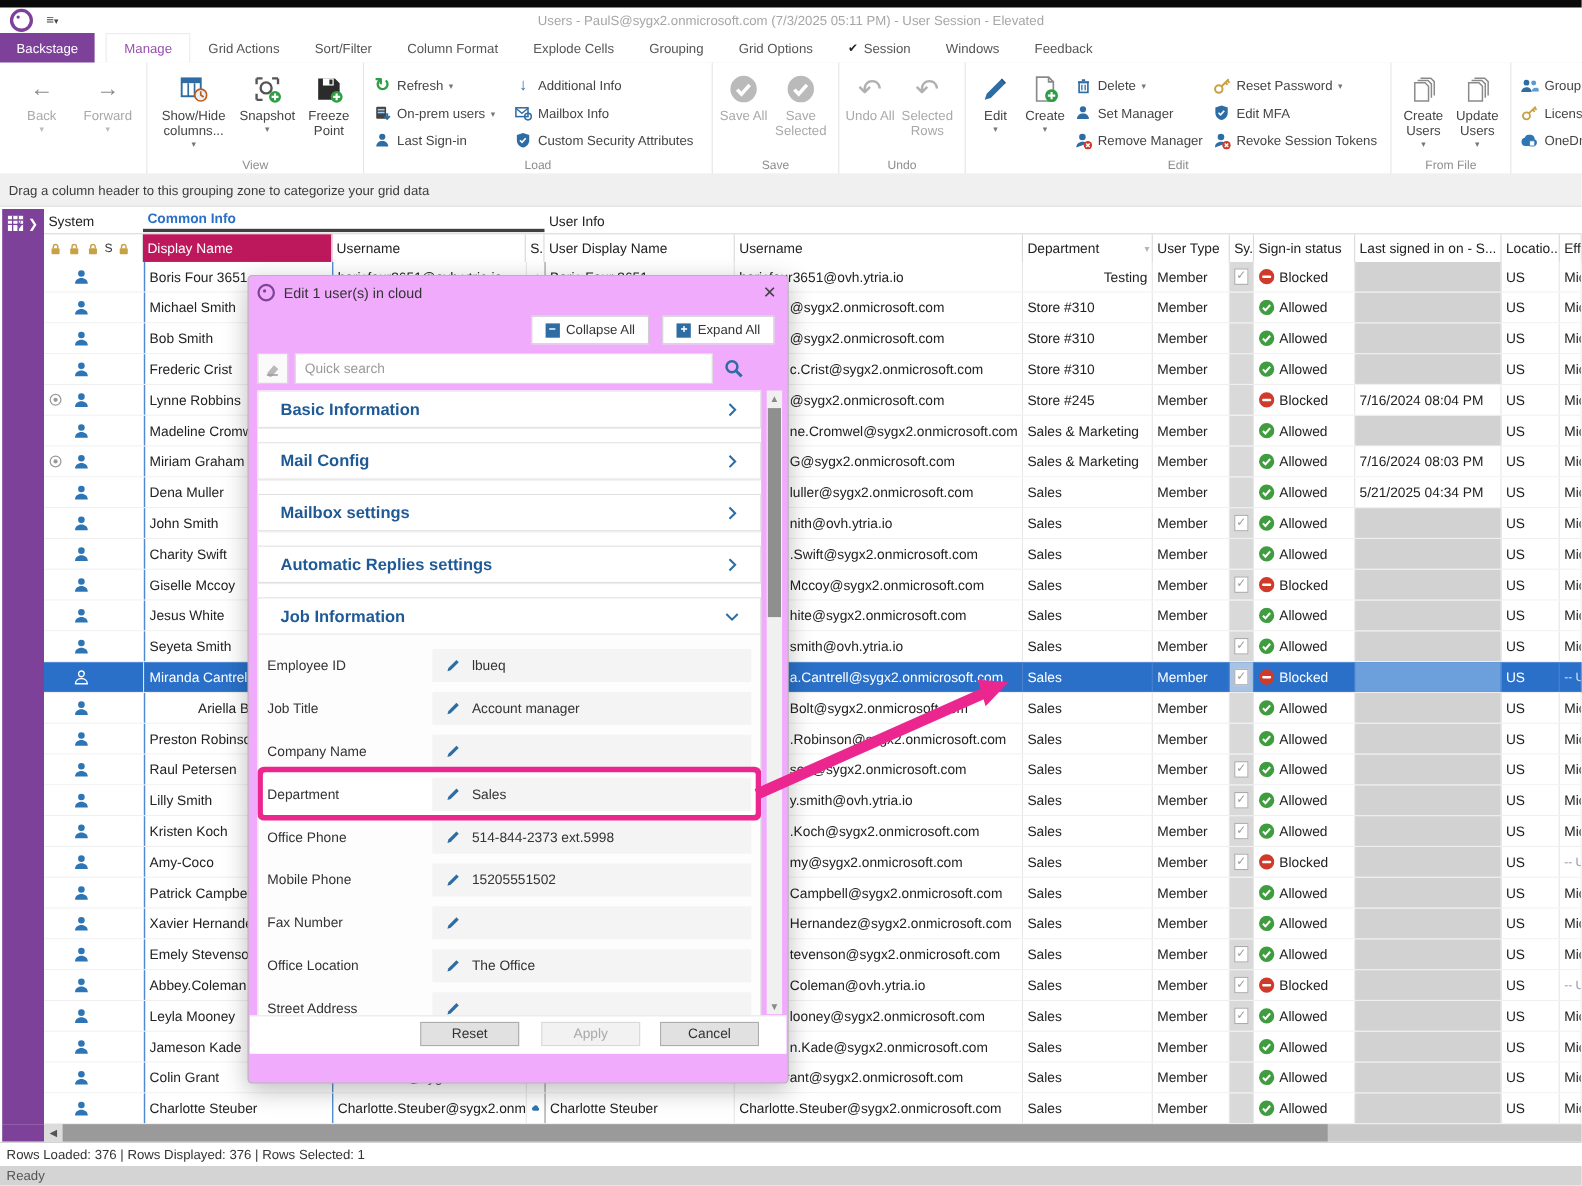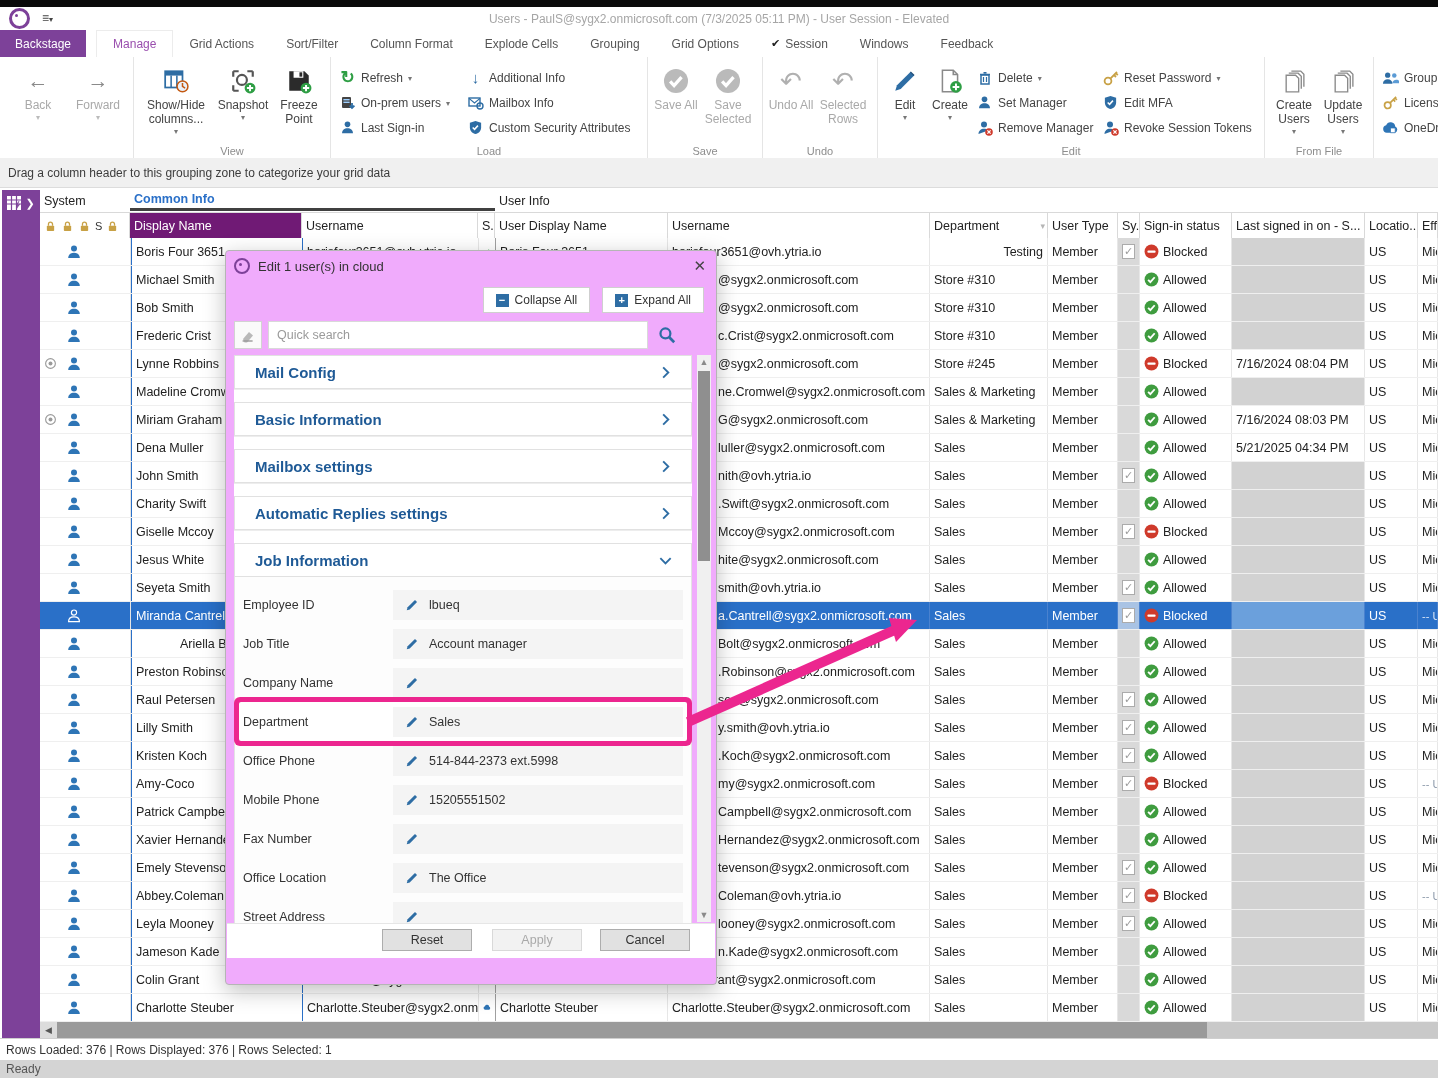--- a/index.html
+++ b/index.html
@@ -37,21 +37,21 @@
   
   .grid{position:absolute;left:0;top:188px;width:1438px;height:850px;background:#fff;}
   .pstrip{position:absolute;left:2px;top:2px;width:38px;height:832px;background:#7d4199;z-index:3;}
   .pstrip .gi{margin:6px auto 0 auto;width:28px;color:#fff;font-size:13px;display:flex;align-items:center;gap:1px;justify-content:center;}
   .bandrow{position:absolute;left:40px;top:2px;right:0;height:22px;background:#fff;font-size:12.5px;}
   .band{position:absolute;top:0;height:21px;display:flex;align-items:center;padding-left:4px;box-sizing:border-box;color:#222;}
   .band.common{color:#2a70c8;font-weight:bold;border-bottom:3px solid #404040;}
   .hdrrow{position:absolute;left:40px;top:24px;right:0;height:26px;display:flex;border-top:1px solid #d9d9d9;border-bottom:1px solid #cfcfcf;background:#fff;}
   .syshdr{width:90px;flex:0 0 90px;display:flex;align-items:center;gap:4px;padding-left:4px;box-sizing:border-box;border-right:1px solid #d9d9d9;font-size:11px;color:#333;}
   .hcell{display:flex;align-items:center;padding:0 4px;box-sizing:border-box;font-size:12.5px;color:#222;border-right:1px solid #d9d9d9;white-space:nowrap;overflow:hidden;position:relative;}
-  .hcell.hsel{background:#701a75;color:#fff;}
+  .hcell.hsel{background:#be185d;color:#fff;}
   .hcell .filtercaret{position:absolute;right:2px;color:#b5b5b5;font-size:9px;}
   .rows{position:absolute;left:40px;top:50px;right:0;height:784px;overflow:hidden;}
   .grow{display:flex;height:28px;box-sizing:border-box;border-bottom:1px solid #efefef;background:#fff;align-items:stretch;}
   .grow.sel{background:#2a70c8;color:#fff;}
   .syscell{width:90px;flex:0 0 90px;position:relative;border-right:1px solid #e4e4e4;}
   .gcell{display:flex;align-items:center;padding:0 4px;box-sizing:border-box;font-size:12.5px;color:#222;border-right:1px solid #e7e7e7;white-space:nowrap;overflow:hidden;gap:4px;}
   .sel .gcell{color:#fff;border-right-color:#4a82cf;}
   .c-dn{border-left:1px solid #2a70c8;border-right:1px solid #2a70c8 !important;}
   .c-udn{border-left:1px solid #a0a0a0;margin-left:-1px;}
   .c-u2.frag{padding-left:50px;}
@@ -1814,27 +1814,27 @@
         </div>
       <input class="qinput" placeholder="Quick search" style="">
       <div class="searchbtn">
           <svg class="ic" width="18" height="18">
             <use href="#i-mag"></use>
           </svg>
         </div>
     </div>
     <div class="dscroll" id="dscroll">
         <div class="secbar">
-          <span class="slabel">Mail Config</span>
+          <span class="slabel">Basic Information</span>
           <svg width="15" height="15" class="ic">
             <use href="#i-chevr"></use>
           </svg>
         </div>
         <div class="secbar">
-          <span class="slabel">Basic Information</span>
+          <span class="slabel">Mail Config</span>
           <svg width="15" height="15" class="ic">
             <use href="#i-chevr"></use>
           </svg>
         </div>
         <div class="secbar">
           <span class="slabel">Mailbox settings</span>
           <svg width="15" height="15" class="ic">
             <use href="#i-chevr"></use>
           </svg>
         </div>

